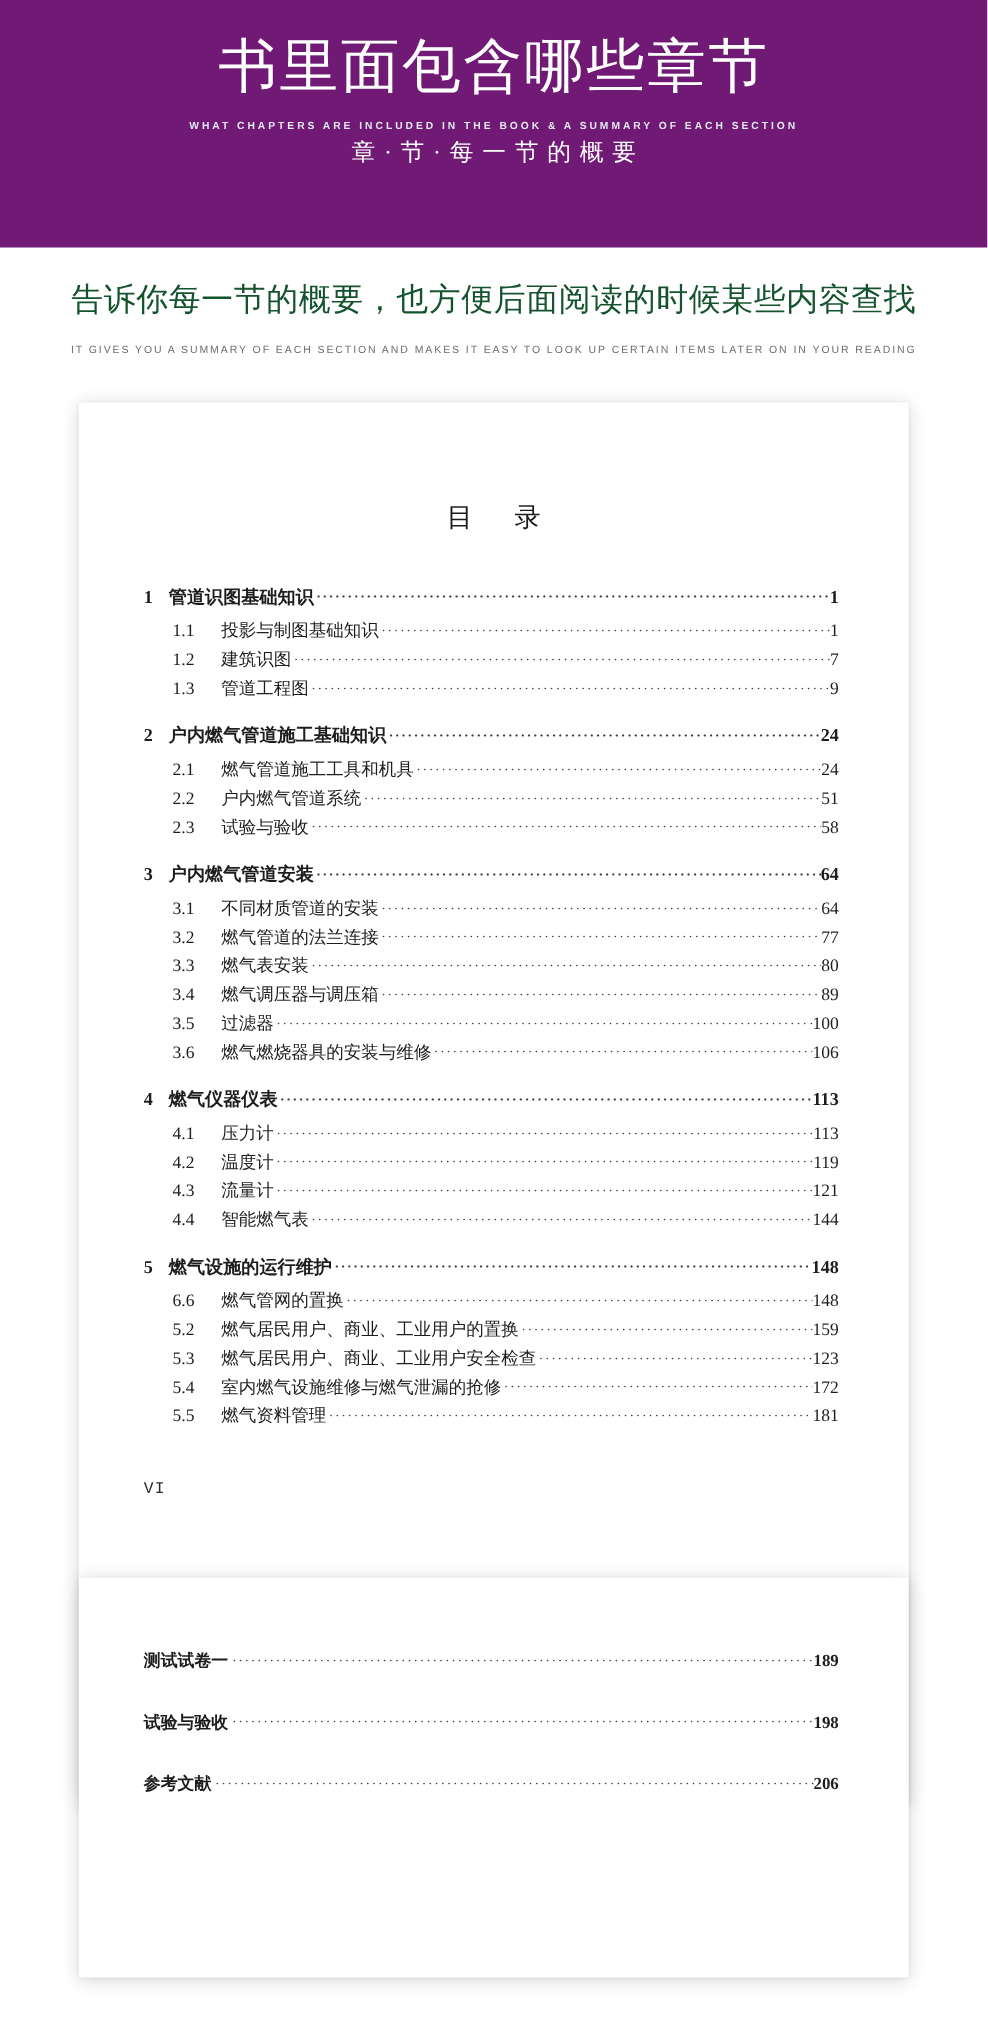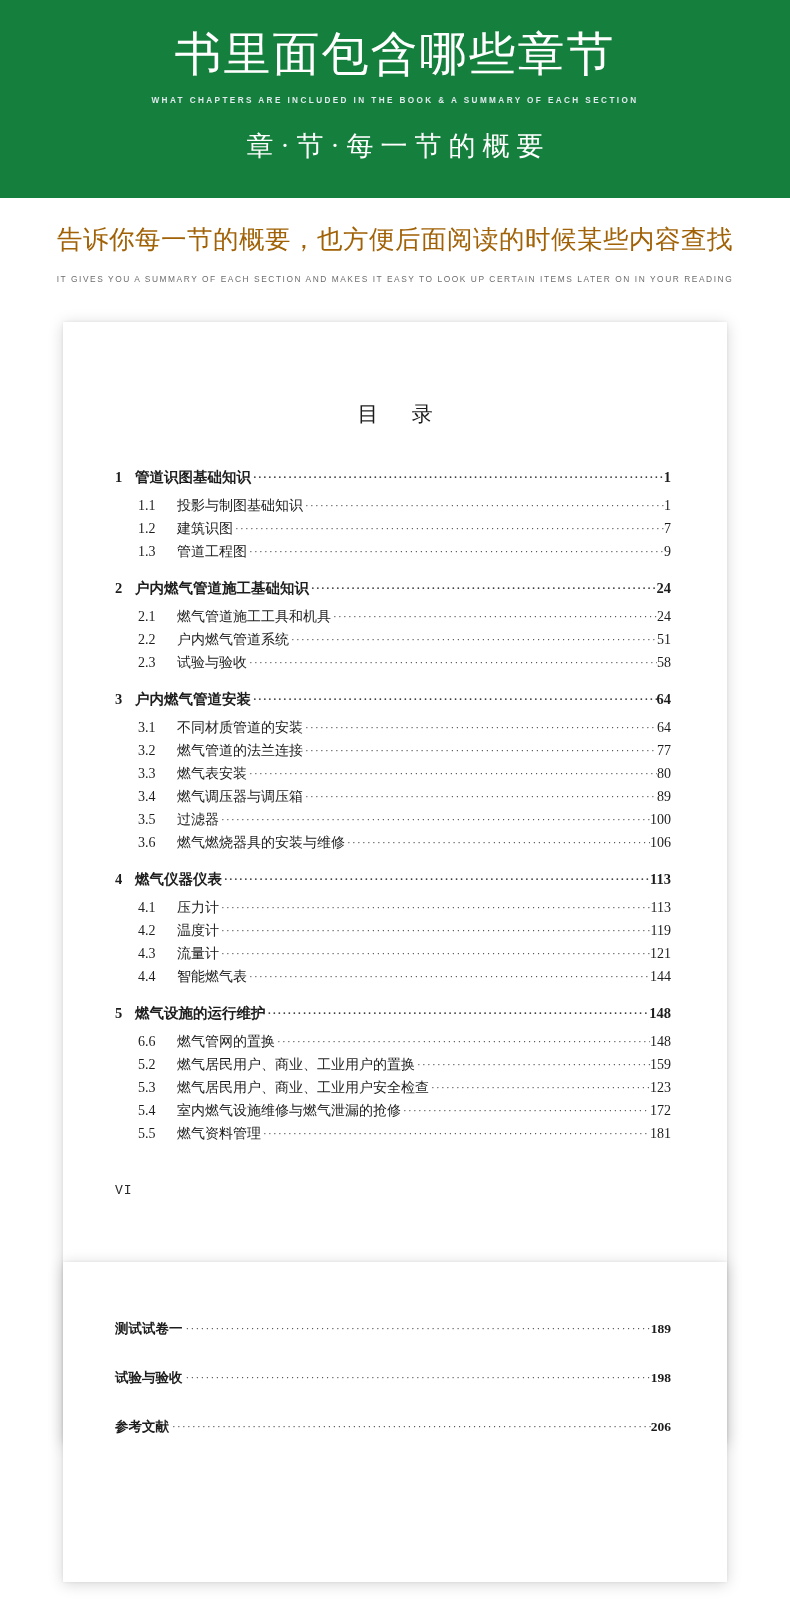--- a/index.html
+++ b/index.html
@@ -13,21 +13,21 @@
     height: 1622px;
     font-family: "Liberation Serif", "DejaVu Serif", serif;
     position: relative;
     overflow: hidden;
   }
 
   
   .header-band {
     width: 790px;
     height: 198px;
-    background: #15803d;
+    background: #701a75;
     display: flex;
     flex-direction: column;
     align-items: center;
     justify-content: flex-start;
     padding-top: 28px;
   }
   .header-title {
     color: #ffffff;
     font-family: "Liberation Serif", "DejaVu Serif", serif;
     font-size: 47px;
@@ -41,35 +41,35 @@
     font-family: "Liberation Sans", "DejaVu Sans", sans-serif;
     font-size: 8.2px;
     letter-spacing: 2.4px;
     font-weight: 600;
     margin-top: 15px;
     white-space: nowrap;
   }
   .header-sub {
     color: #ffffff;
     font-family: "Liberation Serif", "DejaVu Serif", serif;
-    font-size: 27px;
+    font-size: 19px;
     letter-spacing: 7px;
-    margin-top: 23px;
+    margin-top: 4px;
     white-space: nowrap;
     padding-left: 7px;
   }
 
   
   .intro {
     width: 790px;
     text-align: center;
     padding-top: 24px;
   }
   .intro-cn {
-    color: #a16207;
+    color: #14532d;
     font-family: "Liberation Serif", "DejaVu Serif", serif;
     font-size: 25.5px;
     letter-spacing: 0.5px;
     white-space: nowrap;
   }
   .intro-en {
     color: #6d6d6d;
     font-family: "Liberation Sans", "DejaVu Sans", sans-serif;
     font-size: 8.4px;
     letter-spacing: 1.55px;

